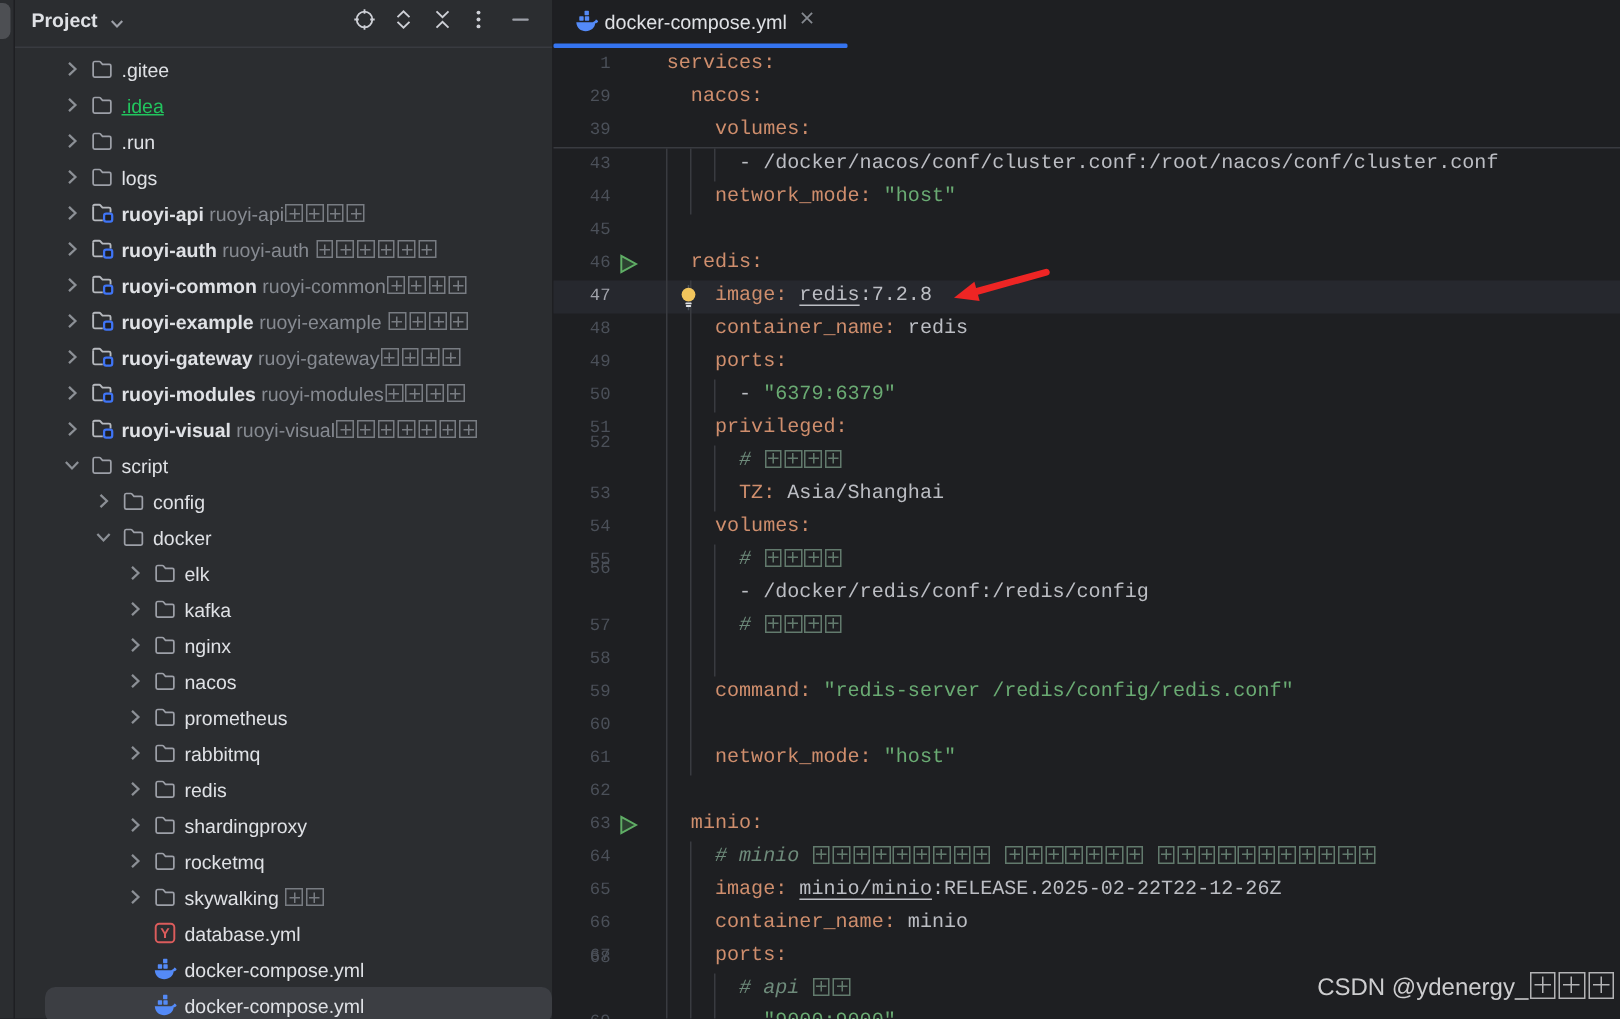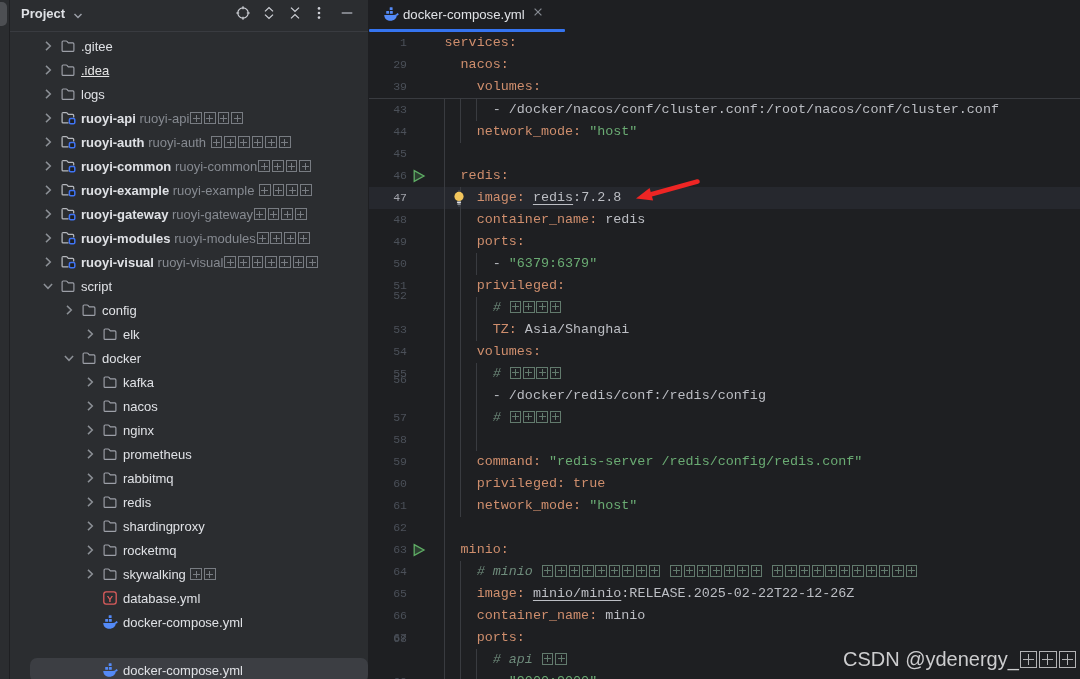--- a/index.html
+++ b/index.html
@@ -8,21 +8,21 @@
 #pill { position:absolute; left:-5px; top:2px; width:12px; height:24px; border-radius:5px; background:#4D4F53; }
 #panel { position:absolute; left:10px; top:0; width:358px; height:679px; background:#2B2D30; }
 #phead { position:absolute; left:0; top:0; right:0; height:32px; border-bottom:1px solid #393B40; }
 #ptitle { position:absolute; left:11px; top:6px; font-size:13px; font-weight:bold; color:#DFE1E5; }
 .hic { position:absolute; top:5px; width:16px; height:16px; }
 #tree { position:absolute; left:0; top:34px; right:0; }
 .tr { height:24px; display:flex; align-items:center; white-space:nowrap; position:relative; }
 .ico { width:16px; height:16px; flex:none; }
 .ch { width:16px; height:16px; }
 .tl { font-size:13px; color:#DFE1E5; }
-.tl.or { color:#e5e5e5;text-decoration:underline; }
+.tl.or { color:#22c55e;text-decoration:underline; }
 .tl.b { font-weight:bold; }
 .td { font-size:13px; color:#868A91; }
 #sel { position:absolute; left:20px; top:658px; width:338px; height:24px; border-radius:7px; background:#3C3E43; }
 #editor { position:absolute; left:369px; top:0; width:711px; height:679px; background:#1E1F22; }
 #tab { position:absolute; left:0; top:0; width:196px; height:32px; }
 #tabline { position:absolute; left:0; top:29px; width:196px; height:3px; background:#3574F0; border-radius:1px; }
 #tabtxt { position:absolute; left:34px; top:7px; font-size:13.2px; color:#DFE1E5; }
 #tabx { position:absolute; left:161px; top:4px; width:16px; height:16px; }
 #caretrow { position:absolute; left:0; top:187px; width:711px; height:22px; background:#26282E; }
 #stickysep { position:absolute; left:0; top:98px; width:711px; height:1px; background:#393B40; }
@@ -35,21 +35,21 @@
 .t { color:#BCBEC4; }
 .s { color:#6AAB73; }
 .c { color:#6E8B7B; font-style:italic; }
 .u { text-decoration:underline; text-underline-offset:3px; text-decoration-thickness:1px; }
 .ig { position:absolute; width:1px; background:#393B40; }
 .cj { display:inline-block; width:11.5px; height:11.5px; border:1.1px solid currentColor;
   margin:0 0.95px; vertical-align:-1.5px; opacity:.85;
   background:linear-gradient(currentColor 0 0) center/7px 1px no-repeat,
              linear-gradient(currentColor 0 0) center/1px 7px no-repeat; }
 .cj.tree { width:11.8px; height:11.8px; }
-#wm { position:absolute; right:3px; top:648px; font-size:20px; color:#CDCDCF; }
+#wm { position:absolute; right:3px; top:648px; font-size:16px; color:#CDCDCF; }
 #wm .cj { width:17.5px; height:17.5px; vertical-align:-2px;
   background:linear-gradient(currentColor 0 0) center/11px 1.4px no-repeat,
              linear-gradient(currentColor 0 0) center/1.4px 11px no-repeat; }
 svg { display:block; }
 </style></head>
 <body>
 <div id="stripe">
     <div id="pill"></div>
   </div>
 <div id="panel">
@@ -104,20 +104,31 @@
       </div>
 <div class="tr" style="padding-left:30px">
         <svg class="ico ch" viewBox="0 0 16 16">
           <path d="M6 3.9 10.3 8 6 12.1" fill="none" stroke="#8C9096" stroke-width="1.5"></path>
         </svg>
         <span style="width:4px"></span>
         <svg class="ico" viewBox="0 0 16 16">
           <path d="M2.1 4.1c0-.6.45-1.1 1-1.1h3.1c.3 0 .58.13.77.36L8.3 4.9h4.6c.55 0 1 .45 1 1v6.5c0 .55-.45 1-1 1H3.1c-.55 0-1-.45-1-1z" fill="none" stroke="#9DA0A8" stroke-width="1.15"></path>
         </svg>
         <span style="width:5px"></span>
+        <span class="tl ">.run</span>
+      </div>
+<div class="tr" style="padding-left:30px">
+        <svg class="ico ch" viewBox="0 0 16 16">
+          <path d="M6 3.9 10.3 8 6 12.1" fill="none" stroke="#8C9096" stroke-width="1.5"></path>
+        </svg>
+        <span style="width:4px"></span>
+        <svg class="ico" viewBox="0 0 16 16">
+          <path d="M2.1 4.1c0-.6.45-1.1 1-1.1h3.1c.3 0 .58.13.77.36L8.3 4.9h4.6c.55 0 1 .45 1 1v6.5c0 .55-.45 1-1 1H3.1c-.55 0-1-.45-1-1z" fill="none" stroke="#9DA0A8" stroke-width="1.15"></path>
+        </svg>
+        <span style="width:5px"></span>
         <span class="tl ">logs</span>
       </div>
 <div class="tr" style="padding-left:30px">
         <svg class="ico ch" viewBox="0 0 16 16">
           <path d="M6 3.9 10.3 8 6 12.1" fill="none" stroke="#8C9096" stroke-width="1.5"></path>
         </svg>
         <span style="width:4px"></span>
         <svg class="ico" viewBox="0 0 16 16">
           <path d="M2.1 3.6c0-.6.45-1.1 1-1.1h3.1c.3 0 .58.13.77.36L8.3 4.4h4.4c.55 0 1 .45 1 1v2.2" fill="none" stroke="#B6B9BE" stroke-width="1.25"></path>
           <path d="M2.1 3.6v8.3c0 .55.45 1 1 1h5.4" fill="none" stroke="#B6B9BE" stroke-width="1.25"></path>
@@ -226,74 +237,74 @@
         <svg class="ico ch" viewBox="0 0 16 16">
           <path d="M6 3.9 10.3 8 6 12.1" fill="none" stroke="#8C9096" stroke-width="1.5"></path>
         </svg>
         <span style="width:4px"></span>
         <svg class="ico" viewBox="0 0 16 16">
           <path d="M2.1 4.1c0-.6.45-1.1 1-1.1h3.1c.3 0 .58.13.77.36L8.3 4.9h4.6c.55 0 1 .45 1 1v6.5c0 .55-.45 1-1 1H3.1c-.55 0-1-.45-1-1z" fill="none" stroke="#9DA0A8" stroke-width="1.15"></path>
         </svg>
         <span style="width:5px"></span>
         <span class="tl ">config</span>
       </div>
+<div class="tr" style="padding-left:51px">
+        <svg class="ico ch" viewBox="0 0 16 16">
+          <path d="M3.9 6 8 10.3 12.1 6" fill="none" stroke="#8C9096" stroke-width="1.5"></path>
+        </svg>
+        <span style="width:4px"></span>
+        <svg class="ico" viewBox="0 0 16 16">
+          <path d="M2.1 4.1c0-.6.45-1.1 1-1.1h3.1c.3 0 .58.13.77.36L8.3 4.9h4.6c.55 0 1 .45 1 1v6.5c0 .55-.45 1-1 1H3.1c-.55 0-1-.45-1-1z" fill="none" stroke="#9DA0A8" stroke-width="1.15"></path>
+        </svg>
+        <span style="width:5px"></span>
+        <span class="tl ">docker</span>
+      </div>
 <div class="tr" style="padding-left:72px">
         <svg class="ico ch" viewBox="0 0 16 16">
           <path d="M6 3.9 10.3 8 6 12.1" fill="none" stroke="#8C9096" stroke-width="1.5"></path>
         </svg>
         <span style="width:4px"></span>
         <svg class="ico" viewBox="0 0 16 16">
           <path d="M2.1 4.1c0-.6.45-1.1 1-1.1h3.1c.3 0 .58.13.77.36L8.3 4.9h4.6c.55 0 1 .45 1 1v6.5c0 .55-.45 1-1 1H3.1c-.55 0-1-.45-1-1z" fill="none" stroke="#9DA0A8" stroke-width="1.15"></path>
         </svg>
         <span style="width:5px"></span>
         <span class="tl ">elk</span>
       </div>
-<div class="tr" style="padding-left:51px">
-        <svg class="ico ch" viewBox="0 0 16 16">
-          <path d="M3.9 6 8 10.3 12.1 6" fill="none" stroke="#8C9096" stroke-width="1.5"></path>
-        </svg>
-        <span style="width:4px"></span>
-        <svg class="ico" viewBox="0 0 16 16">
-          <path d="M2.1 4.1c0-.6.45-1.1 1-1.1h3.1c.3 0 .58.13.77.36L8.3 4.9h4.6c.55 0 1 .45 1 1v6.5c0 .55-.45 1-1 1H3.1c-.55 0-1-.45-1-1z" fill="none" stroke="#9DA0A8" stroke-width="1.15"></path>
-        </svg>
-        <span style="width:5px"></span>
-        <span class="tl ">docker</span>
-      </div>
 <div class="tr" style="padding-left:72px">
         <svg class="ico ch" viewBox="0 0 16 16">
           <path d="M6 3.9 10.3 8 6 12.1" fill="none" stroke="#8C9096" stroke-width="1.5"></path>
         </svg>
         <span style="width:4px"></span>
         <svg class="ico" viewBox="0 0 16 16">
           <path d="M2.1 4.1c0-.6.45-1.1 1-1.1h3.1c.3 0 .58.13.77.36L8.3 4.9h4.6c.55 0 1 .45 1 1v6.5c0 .55-.45 1-1 1H3.1c-.55 0-1-.45-1-1z" fill="none" stroke="#9DA0A8" stroke-width="1.15"></path>
         </svg>
         <span style="width:5px"></span>
         <span class="tl ">kafka</span>
       </div>
 <div class="tr" style="padding-left:72px">
         <svg class="ico ch" viewBox="0 0 16 16">
           <path d="M6 3.9 10.3 8 6 12.1" fill="none" stroke="#8C9096" stroke-width="1.5"></path>
         </svg>
         <span style="width:4px"></span>
         <svg class="ico" viewBox="0 0 16 16">
           <path d="M2.1 4.1c0-.6.45-1.1 1-1.1h3.1c.3 0 .58.13.77.36L8.3 4.9h4.6c.55 0 1 .45 1 1v6.5c0 .55-.45 1-1 1H3.1c-.55 0-1-.45-1-1z" fill="none" stroke="#9DA0A8" stroke-width="1.15"></path>
         </svg>
         <span style="width:5px"></span>
+        <span class="tl ">nginx</span>
+      </div>
+<div class="tr" style="padding-left:72px">
+        <svg class="ico ch" viewBox="0 0 16 16">
+          <path d="M6 3.9 10.3 8 6 12.1" fill="none" stroke="#8C9096" stroke-width="1.5"></path>
+        </svg>
+        <span style="width:4px"></span>
+        <svg class="ico" viewBox="0 0 16 16">
+          <path d="M2.1 4.1c0-.6.45-1.1 1-1.1h3.1c.3 0 .58.13.77.36L8.3 4.9h4.6c.55 0 1 .45 1 1v6.5c0 .55-.45 1-1 1H3.1c-.55 0-1-.45-1-1z" fill="none" stroke="#9DA0A8" stroke-width="1.15"></path>
+        </svg>
+        <span style="width:5px"></span>
         <span class="tl ">nacos</span>
-      </div>
-<div class="tr" style="padding-left:72px">
-        <svg class="ico ch" viewBox="0 0 16 16">
-          <path d="M6 3.9 10.3 8 6 12.1" fill="none" stroke="#8C9096" stroke-width="1.5"></path>
-        </svg>
-        <span style="width:4px"></span>
-        <svg class="ico" viewBox="0 0 16 16">
-          <path d="M2.1 4.1c0-.6.45-1.1 1-1.1h3.1c.3 0 .58.13.77.36L8.3 4.9h4.6c.55 0 1 .45 1 1v6.5c0 .55-.45 1-1 1H3.1c-.55 0-1-.45-1-1z" fill="none" stroke="#9DA0A8" stroke-width="1.15"></path>
-        </svg>
-        <span style="width:5px"></span>
-        <span class="tl ">nginx</span>
       </div>
 <div class="tr" style="padding-left:72px">
         <svg class="ico ch" viewBox="0 0 16 16">
           <path d="M6 3.9 10.3 8 6 12.1" fill="none" stroke="#8C9096" stroke-width="1.5"></path>
         </svg>
         <span style="width:4px"></span>
         <svg class="ico" viewBox="0 0 16 16">
           <path d="M2.1 4.1c0-.6.45-1.1 1-1.1h3.1c.3 0 .58.13.77.36L8.3 4.9h4.6c.55 0 1 .45 1 1v6.5c0 .55-.45 1-1 1H3.1c-.55 0-1-.45-1-1z" fill="none" stroke="#9DA0A8" stroke-width="1.15"></path>
         </svg>
         <span style="width:5px"></span>
@@ -460,21 +471,20 @@
 <div class="cl" style="top:231px"><span class="k">    ports:</span></div>
 <div class="cl" style="top:253px"><span class="t">      - </span><span class="s">"6379:6379"</span></div>
 <div class="cl" style="top:275px"><span class="k">    privileged:</span></div>
 <div class="cl" style="top:297px"><span class="c">      # </span><span class="c"><i class="cj "></i><i class="cj "></i><i class="cj "></i><i class="cj "></i></span></div>
 <div class="cl" style="top:319px"><span class="k">      TZ: </span><span class="t">Asia/Shanghai</span></div>
 <div class="cl" style="top:341px"><span class="k">    volumes:</span></div>
 <div class="cl" style="top:363px"><span class="c">      # </span><span class="c"><i class="cj "></i><i class="cj "></i><i class="cj "></i><i class="cj "></i></span></div>
 <div class="cl" style="top:385px"><span class="t">      - /docker/redis/conf:/redis/config</span></div>
 <div class="cl" style="top:407px"><span class="c">      # </span><span class="c"><i class="cj "></i><i class="cj "></i><i class="cj "></i><i class="cj "></i></span></div>
 <div class="cl" style="top:451px"><span class="k">    command: </span><span class="s">"redis-server /redis/config/redis.conf"</span></div>
-<div class="cl" style="top:473px"><span class="k">    privileged: </span><span class="k">true</span></div>
 <div class="cl" style="top:495px"><span class="k">    network_mode: </span><span class="s">"host"</span></div>
 <div class="cl" style="top:517px"></div>
 <div class="cl" style="top:539px"><span class="k">  minio:</span></div>
 <div class="cl" style="top:561px"><span class="c">    # minio </span><span class="c"><i class="cj "></i><i class="cj "></i><i class="cj "></i><i class="cj "></i><i class="cj "></i><i class="cj "></i><i class="cj "></i><i class="cj "></i><i class="cj "></i> <i class="cj "></i><i class="cj "></i><i class="cj "></i><i class="cj "></i><i class="cj "></i><i class="cj "></i><i class="cj "></i> <i class="cj "></i><i class="cj "></i><i class="cj "></i><i class="cj "></i><i class="cj "></i><i class="cj "></i><i class="cj "></i><i class="cj "></i><i class="cj "></i><i class="cj "></i><i class="cj "></i></span></div>
 <div class="cl" style="top:583px"><span class="k">    image: </span><span class="t u">minio/minio</span><span class="t">:RELEASE.2025-02-22T22-12-26Z</span></div>
 <div class="cl" style="top:605px"><span class="k">    container_name: </span><span class="t">minio</span></div>
 <div class="cl" style="top:627px"><span class="k">    ports:</span></div>
 <div class="cl" style="top:649px"><span class="c">      # api </span><span class="c"><i class="cj "></i><i class="cj "></i></span></div>
 <div class="cl" style="top:671px"><span class="t">      - </span><span class="s">"9000:9000"</span></div>
   <svg style="position:absolute;left:43px;top:169px;width:14px;height:14px" viewBox="0 0 14 14">

